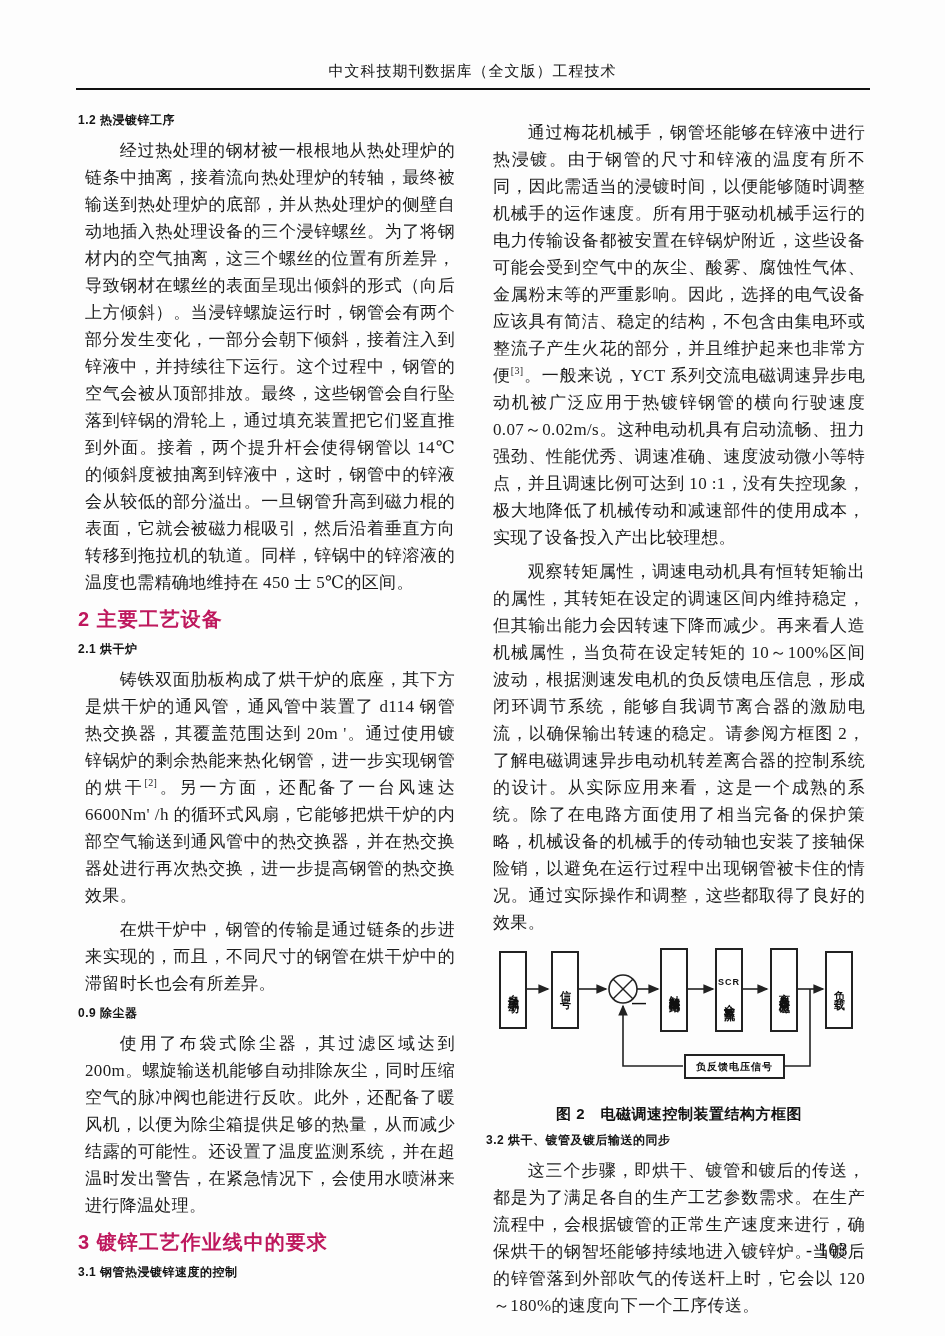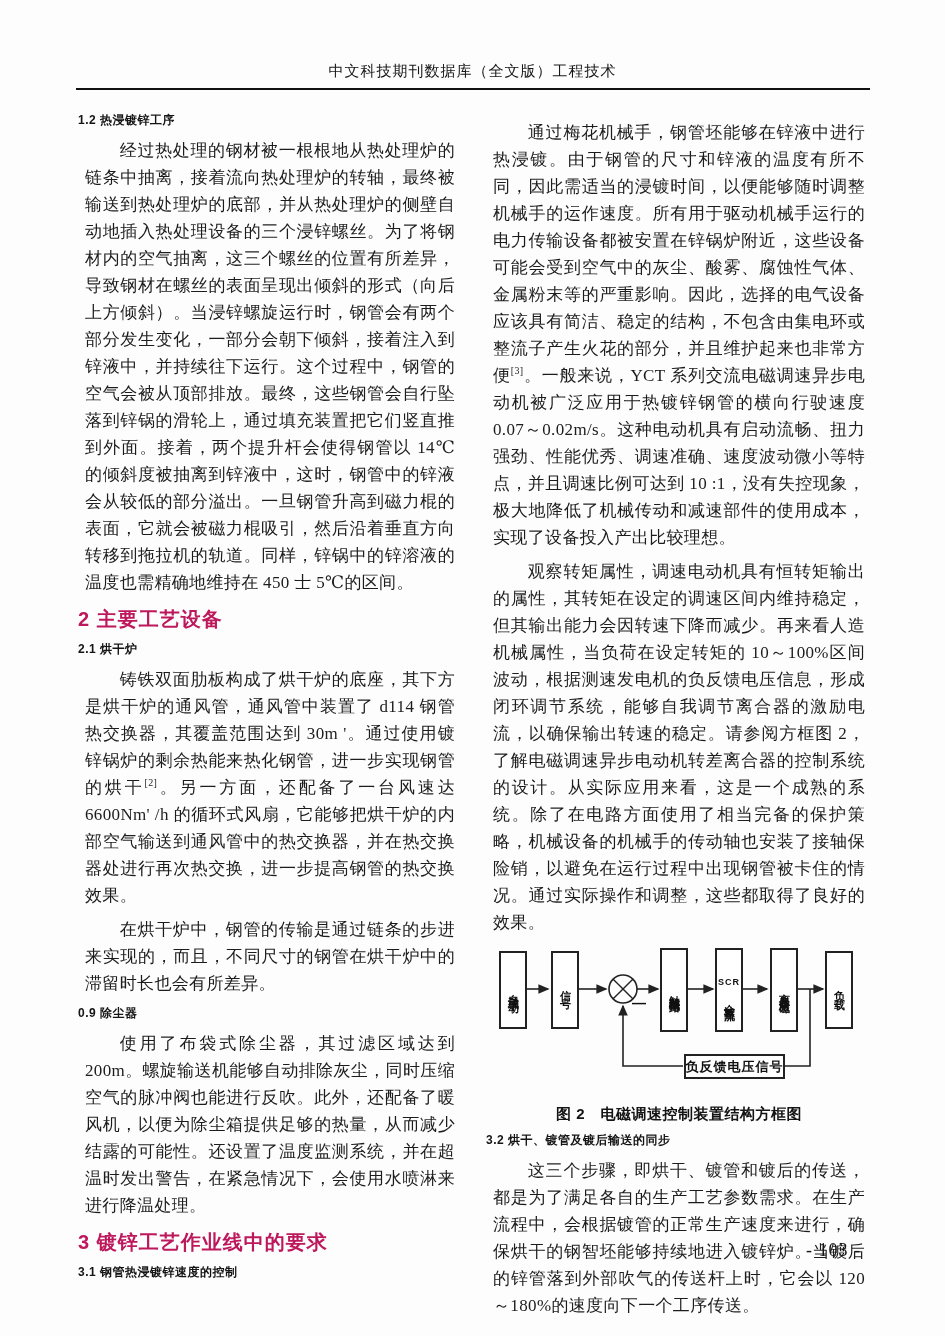--- a/index.html
+++ b/index.html
@@ -47,21 +47,21 @@
     font-size:11px;font-weight:700;letter-spacing:2px;color:#111;line-height:1;
   }
   .vtext.loose{letter-spacing:9px;}
   .scrbox{flex-direction:column;gap:8px;}
   .scrline{
     font-family:"Liberation Sans","DejaVu Sans",sans-serif;
     font-size:9px;font-weight:700;letter-spacing:1px;color:#111;
   }
   .fb-label{
     font-family:"Liberation Sans","DejaVu Sans",sans-serif;
-    font-size:13px;font-weight:700;color:#111;letter-spacing:1px;white-space:nowrap;
+    font-size:10px;font-weight:700;color:#111;letter-spacing:1px;white-space:nowrap;
   }
   .minus{
     position:absolute;left:146px;top:52px;font-size:14px;font-weight:bold;color:#111;
     font-family:"Liberation Sans","DejaVu Sans",sans-serif;
   }
   .figure-caption{
     margin:10px 0 6px 0;text-align:center;
     font-family:"Liberation Sans","DejaVu Sans",sans-serif;
     font-size:15px;font-weight:bold;color:#141414;letter-spacing:0.5px;
   }
@@ -76,21 +76,21 @@
 <div class="page">
 
   <div class="header">中文科技期刊数据库（全文版）工程技术</div>
   <div class="header-rule"></div>
 
   <div class="col col-left">
     <h3 class="sub first">1.2 热浸镀锌工序</h3>
     <p>经过热处理的钢材被一根根地从热处理炉的链条中抽离，接着流向热处理炉的转轴，最终被输送到热处理炉的底部，并从热处理炉的侧壁自动地插入热处理设备的三个浸锌螺丝。为了将钢材内的空气抽离，这三个螺丝的位置有所差异，导致钢材在螺丝的表面呈现出倾斜的形式（向后上方倾斜）。当浸锌螺旋运行时，钢管会有两个部分发生变化，一部分会朝下倾斜，接着注入到锌液中，并持续往下运行。这个过程中，钢管的空气会被从顶部排放。最终，这些钢管会自行坠落到锌锅的滑轮上，通过填充装置把它们竖直推到外面。接着，两个提升杆会使得钢管以 14℃的倾斜度被抽离到锌液中，这时，钢管中的锌液会从较低的部分溢出。一旦钢管升高到磁力棍的表面，它就会被磁力棍吸引，然后沿着垂直方向转移到拖拉机的轨道。同样，锌锅中的锌溶液的温度也需精确地维持在 450 士 5℃的区间。</p>
     <h2 class="sec">2 主要工艺设备</h2>
     <h3 class="sub">2.1 烘干炉</h3>
-    <p><span>铸铁双面肋板构成了烘干炉的底座，其下方是烘干炉的通风管，通风管中装置了 d114 钢管热交换器，其覆盖范围达到 30m '。通过使用镀锌锅炉的剩余热能来热化钢管，进一步实现钢管的烘干</span><sup>[2]</sup><span>。另一方面，还配备了一台风速达 6600Nm' /h 的循环式风扇，它能够把烘干炉的内部空气输送到通风管中的热交换器，并在热交换器处进行再次热交换，进一步提高钢管的热交换效果。</span></p>
+    <p><span>铸铁双面肋板构成了烘干炉的底座，其下方是烘干炉的通风管，通风管中装置了 d114 钢管热交换器，其覆盖范围达到 20m '。通过使用镀锌锅炉的剩余热能来热化钢管，进一步实现钢管的烘干</span><sup>[2]</sup><span>。另一方面，还配备了一台风速达 6600Nm' /h 的循环式风扇，它能够把烘干炉的内部空气输送到通风管中的热交换器，并在热交换器处进行再次热交换，进一步提高钢管的热交换效果。</span></p>
     <p>在烘干炉中，钢管的传输是通过链条的步进来实现的，而且，不同尺寸的钢管在烘干炉中的滞留时长也会有所差异。</p>
     <h3 class="sub">0.9 除尘器</h3>
     <p>使用了布袋式除尘器，其过滤区域达到 200m。螺旋输送机能够自动排除灰尘，同时压缩空气的脉冲阀也能进行反吹。此外，还配备了暖风机，以便为除尘箱提供足够的热量，从而减少结露的可能性。还设置了温度监测系统，并在超温时发出警告，在紧急情况下，会使用水喷淋来进行降温处理。</p>
     <h2 class="sec">3 镀锌工艺作业线中的要求</h2>
     <h3 class="sub">3.1 钢管热浸镀锌速度的控制</h3>
   </div>
 
   <div class="col col-right">
     <p><span>通过梅花机械手，钢管坯能够在锌液中进行热浸镀。由于钢管的尺寸和锌液的温度有所不同，因此需适当的浸镀时间，以便能够随时调整机械手的运作速度。所有用于驱动机械手运行的电力传输设备都被安置在锌锅炉附近，这些设备可能会受到空气中的灰尘、酸雾、腐蚀性气体、金属粉末等的严重影响。因此，选择的电气设备应该具有简洁、稳定的结构，不包含由集电环或整流子产生火花的部分，并且维护起来也非常方便</span><sup>[3]</sup><span>。一般来说，YCT 系列交流电磁调速异步电动机被广泛应用于热镀锌钢管的横向行驶速度 0.07～0.02m/s。这种电动机具有启动流畅、扭力强劲、性能优秀、调速准确、速度波动微小等特点，并且调速比例可达到 10 :1，没有失控现象，极大地降低了机械传动和减速部件的使用成本，实现了设备投入产出比较理想。</span></p>
     <p>观察转矩属性，调速电动机具有恒转矩输出的属性，其转矩在设定的调速区间内维持稳定，但其输出能力会因转速下降而减少。再来看人造机械属性，当负荷在设定转矩的 10～100%区间波动，根据测速发电机的负反馈电压信息，形成闭环调节系统，能够自我调节离合器的激励电流，以确保输出转速的稳定。请参阅方框图 2，了解电磁调速异步电动机转差离合器的控制系统的设计。从实际应用来看，这是一个成熟的系统。除了在电路方面使用了相当完备的保护策略，机械设备的机械手的传动轴也安装了接轴保险销，以避免在运行过程中出现钢管被卡住的情况。通过实际操作和调整，这些都取得了良好的效果。</p>

